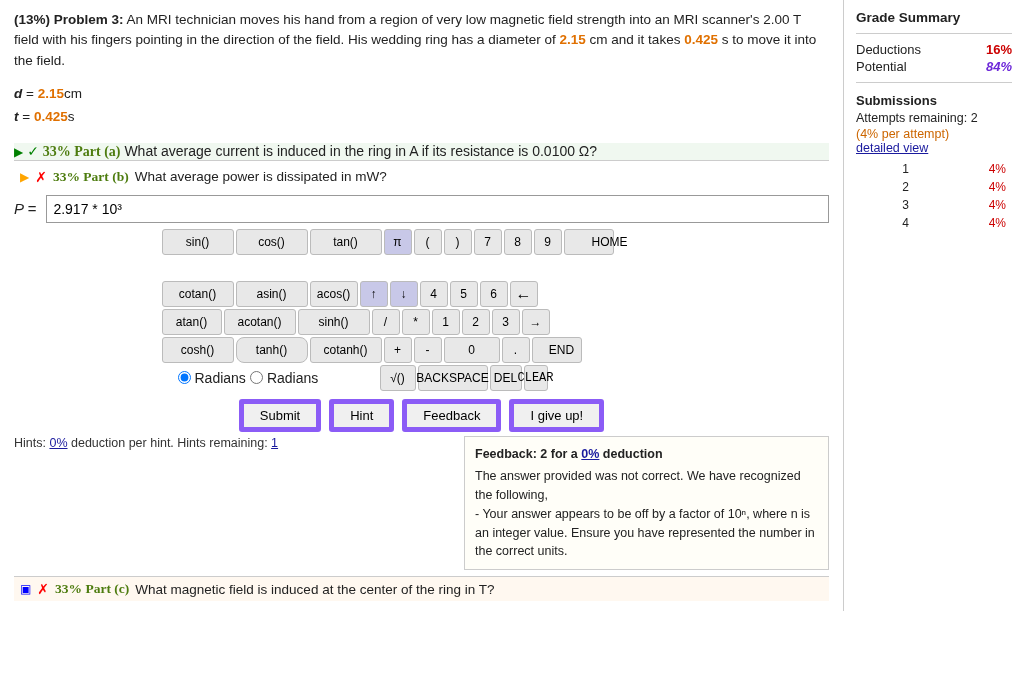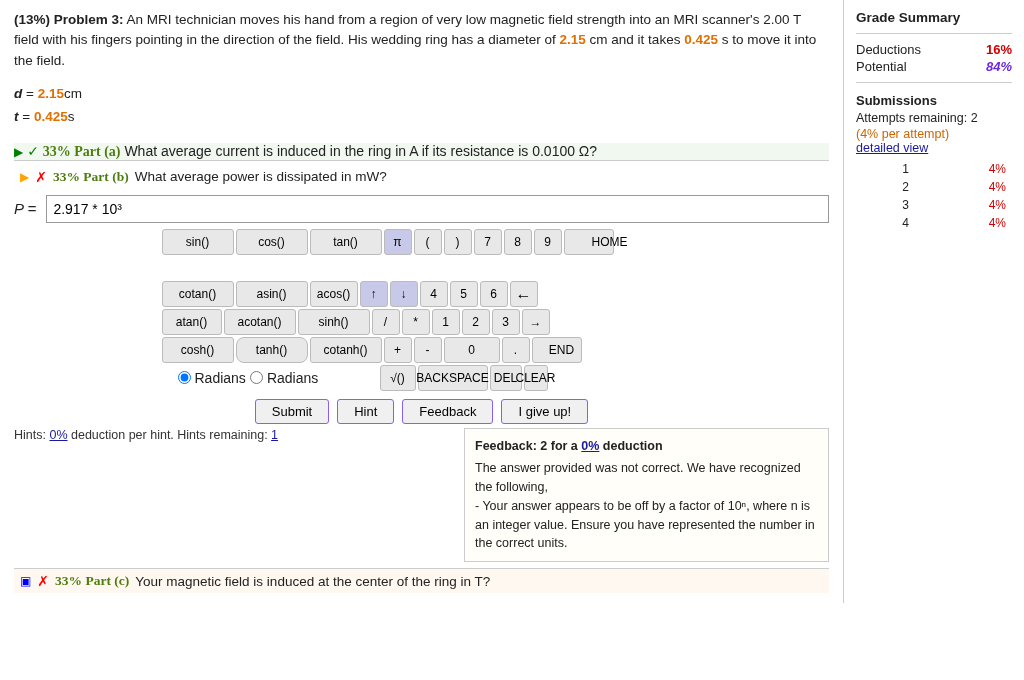--- a/index.html
+++ b/index.html
@@ -91,21 +91,21 @@
       height: 26px;
     }
     .action-buttons {
       display: flex;
       gap: 8px;
       margin: 8px 0 4px 0;
       justify-content: center;
     }
     .action-btn {
       padding: 4px 16px;
-      border: 1px solid #8b5cf6;
+      border: 5px solid #8b5cf6;
       background: #f0f0f0;
       border-radius: 3px;
       font-size: 13px;
       cursor: pointer;
     }
     .hints-row {
       font-size: 12.5px;
       color: #333;
       margin-bottom: 6px;
     }
@@ -267,21 +267,21 @@
           <div style="display:flex;gap:2px;align-items:center;">
             <div style="display:flex;align-items:center;gap:4px;width:216px;padding-left:16px;">
               <input type="radio" name="angle" checked="" style="">
               <label>Radians</label>
               <input type="radio" name="angle" style="">
               <label>Radians</label>
             </div>
             <button class="calc-btn" style="width:36px;">√()</button>
             <button class="calc-btn" style="width:70px;">BACKSPACE</button>
             <button class="calc-btn" style="width:32px;">DEL</button>
-            <button class="calc-btn" style="width:24px;">CLEAR</button>
+            <button class="calc-btn" style="width:24px;font-family:Liberation Mono, monospace;">CLEAR</button>
           </div>
         </div>
       </div>
 
       <div class="action-buttons">
         <button class="action-btn">Submit</button>
         <button class="action-btn">Hint</button>
         <button class="action-btn">Feedback</button>
         <button class="action-btn">I give up!</button>
       </div>
@@ -301,21 +301,21 @@
             <p>- Your answer appears to be off by a factor of 10ⁿ, where n is an integer value. Ensure you have represented the number in the correct units.</p>
           </div>
         </div>
       </div>
     </div>
 
     <div class="part-c-header">
       <span style="color:blue;font-size:12px;">▣</span>
       <span class="xmark">✗</span>
       <span class="part-label">33% Part (c)</span>
-      <span> Your magnetic field is induced at the center of the ring in T?</span>
+      <span> What magnetic field is induced at the center of the ring in T?</span>
     </div>
 
   </div>
 
   <div class="right-panel">
     <div class="grade-summary-title">Grade Summary</div>
     <hr class="divider">
     <div class="grade-row">
       <span>Deductions</span>
       <span class="grade-pct">16%</span>

